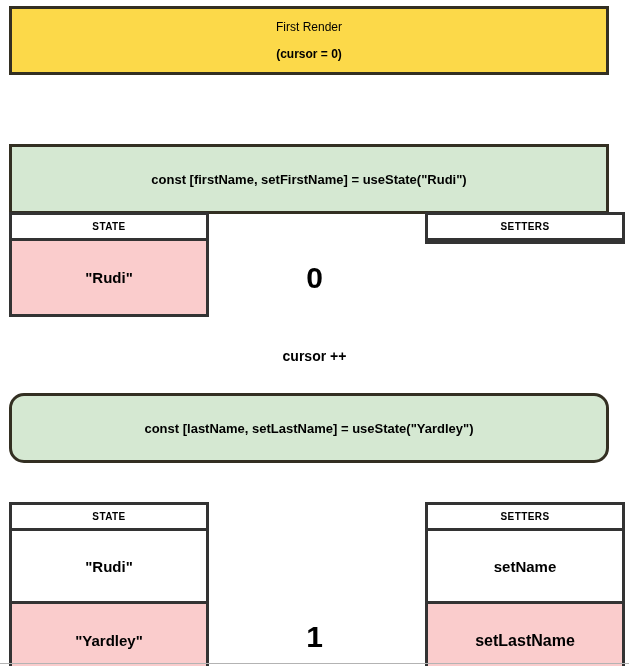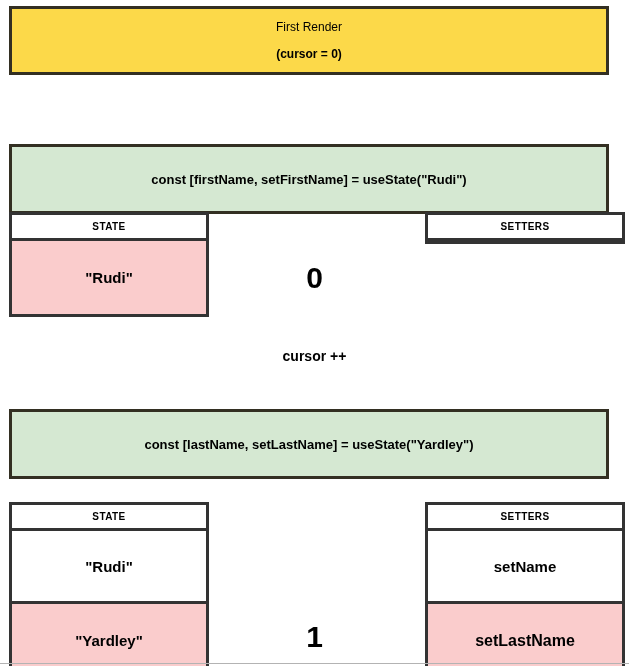--- a/index.html
+++ b/index.html
@@ -38,21 +38,21 @@
   .banner-yellow {
     top: 6px;
     height: 69px;
     background: #fcd949;
   }
   .banner-green {
     height: 70px;
     background: #d5e8d2;
   }
   .banner-green.g1 { top: 108px; margin-top: 36px; }
-  .banner-green.g2 { top: 409px; }
+  .banner-green.g2 { top: 393px; border-radius: 15px; }
 
   .banner-line1 {
     font-size: 12px;
     font-weight: normal;
     line-height: 14px;
     margin-bottom: 13px;
   }
   .banner-line2 {
     font-size: 12px;
     font-weight: bold;

